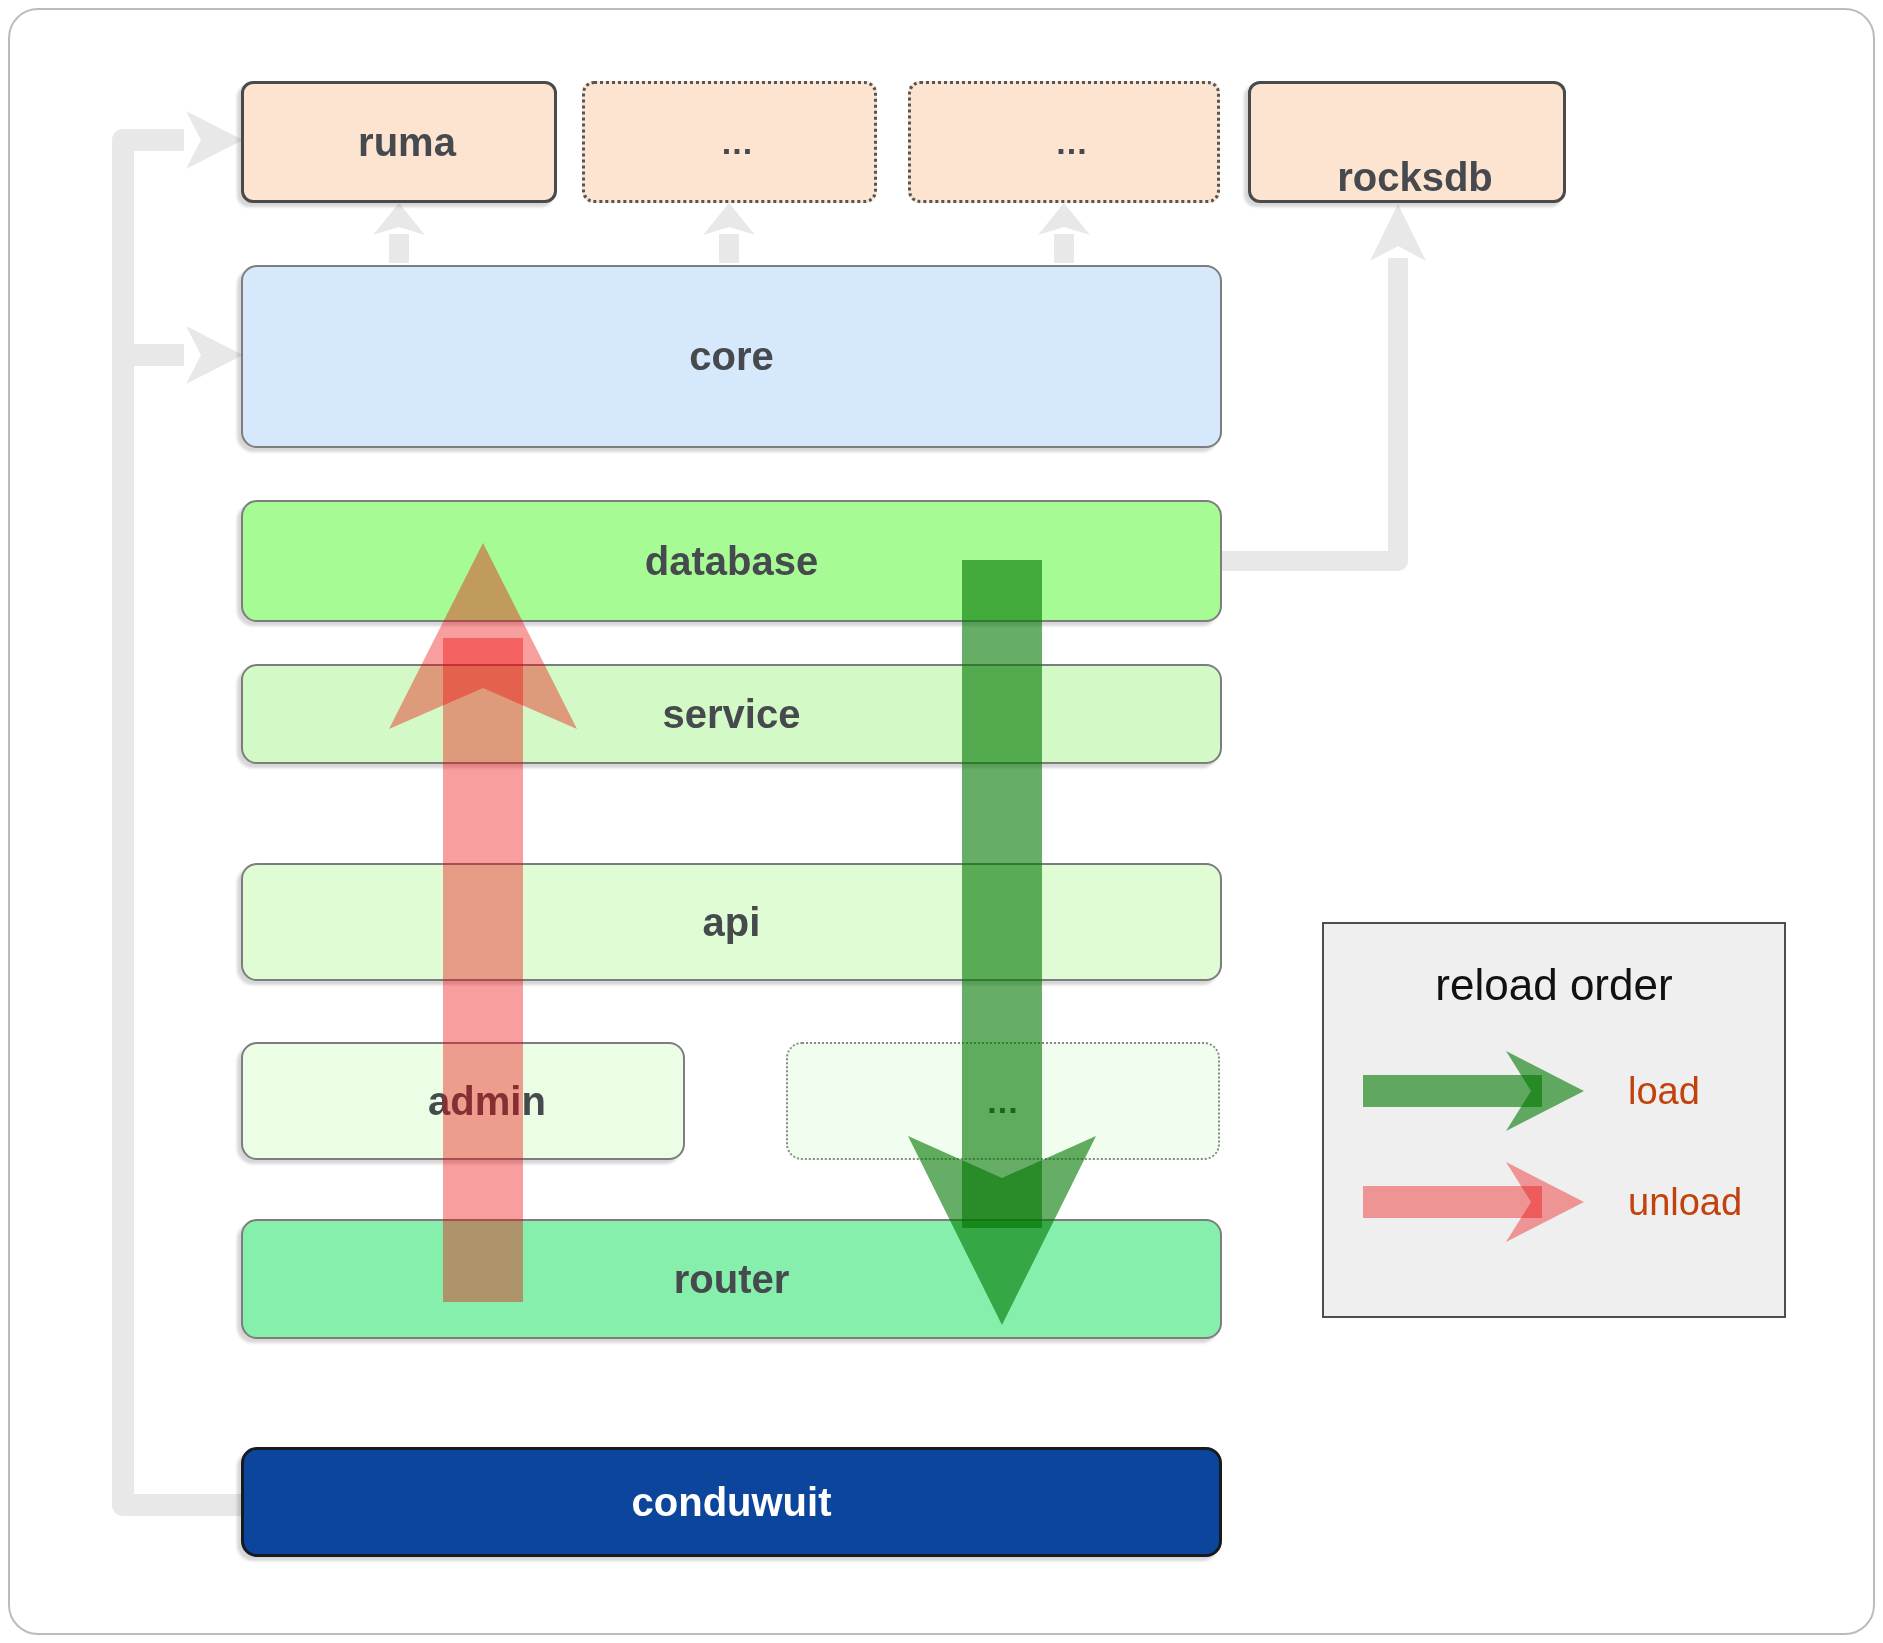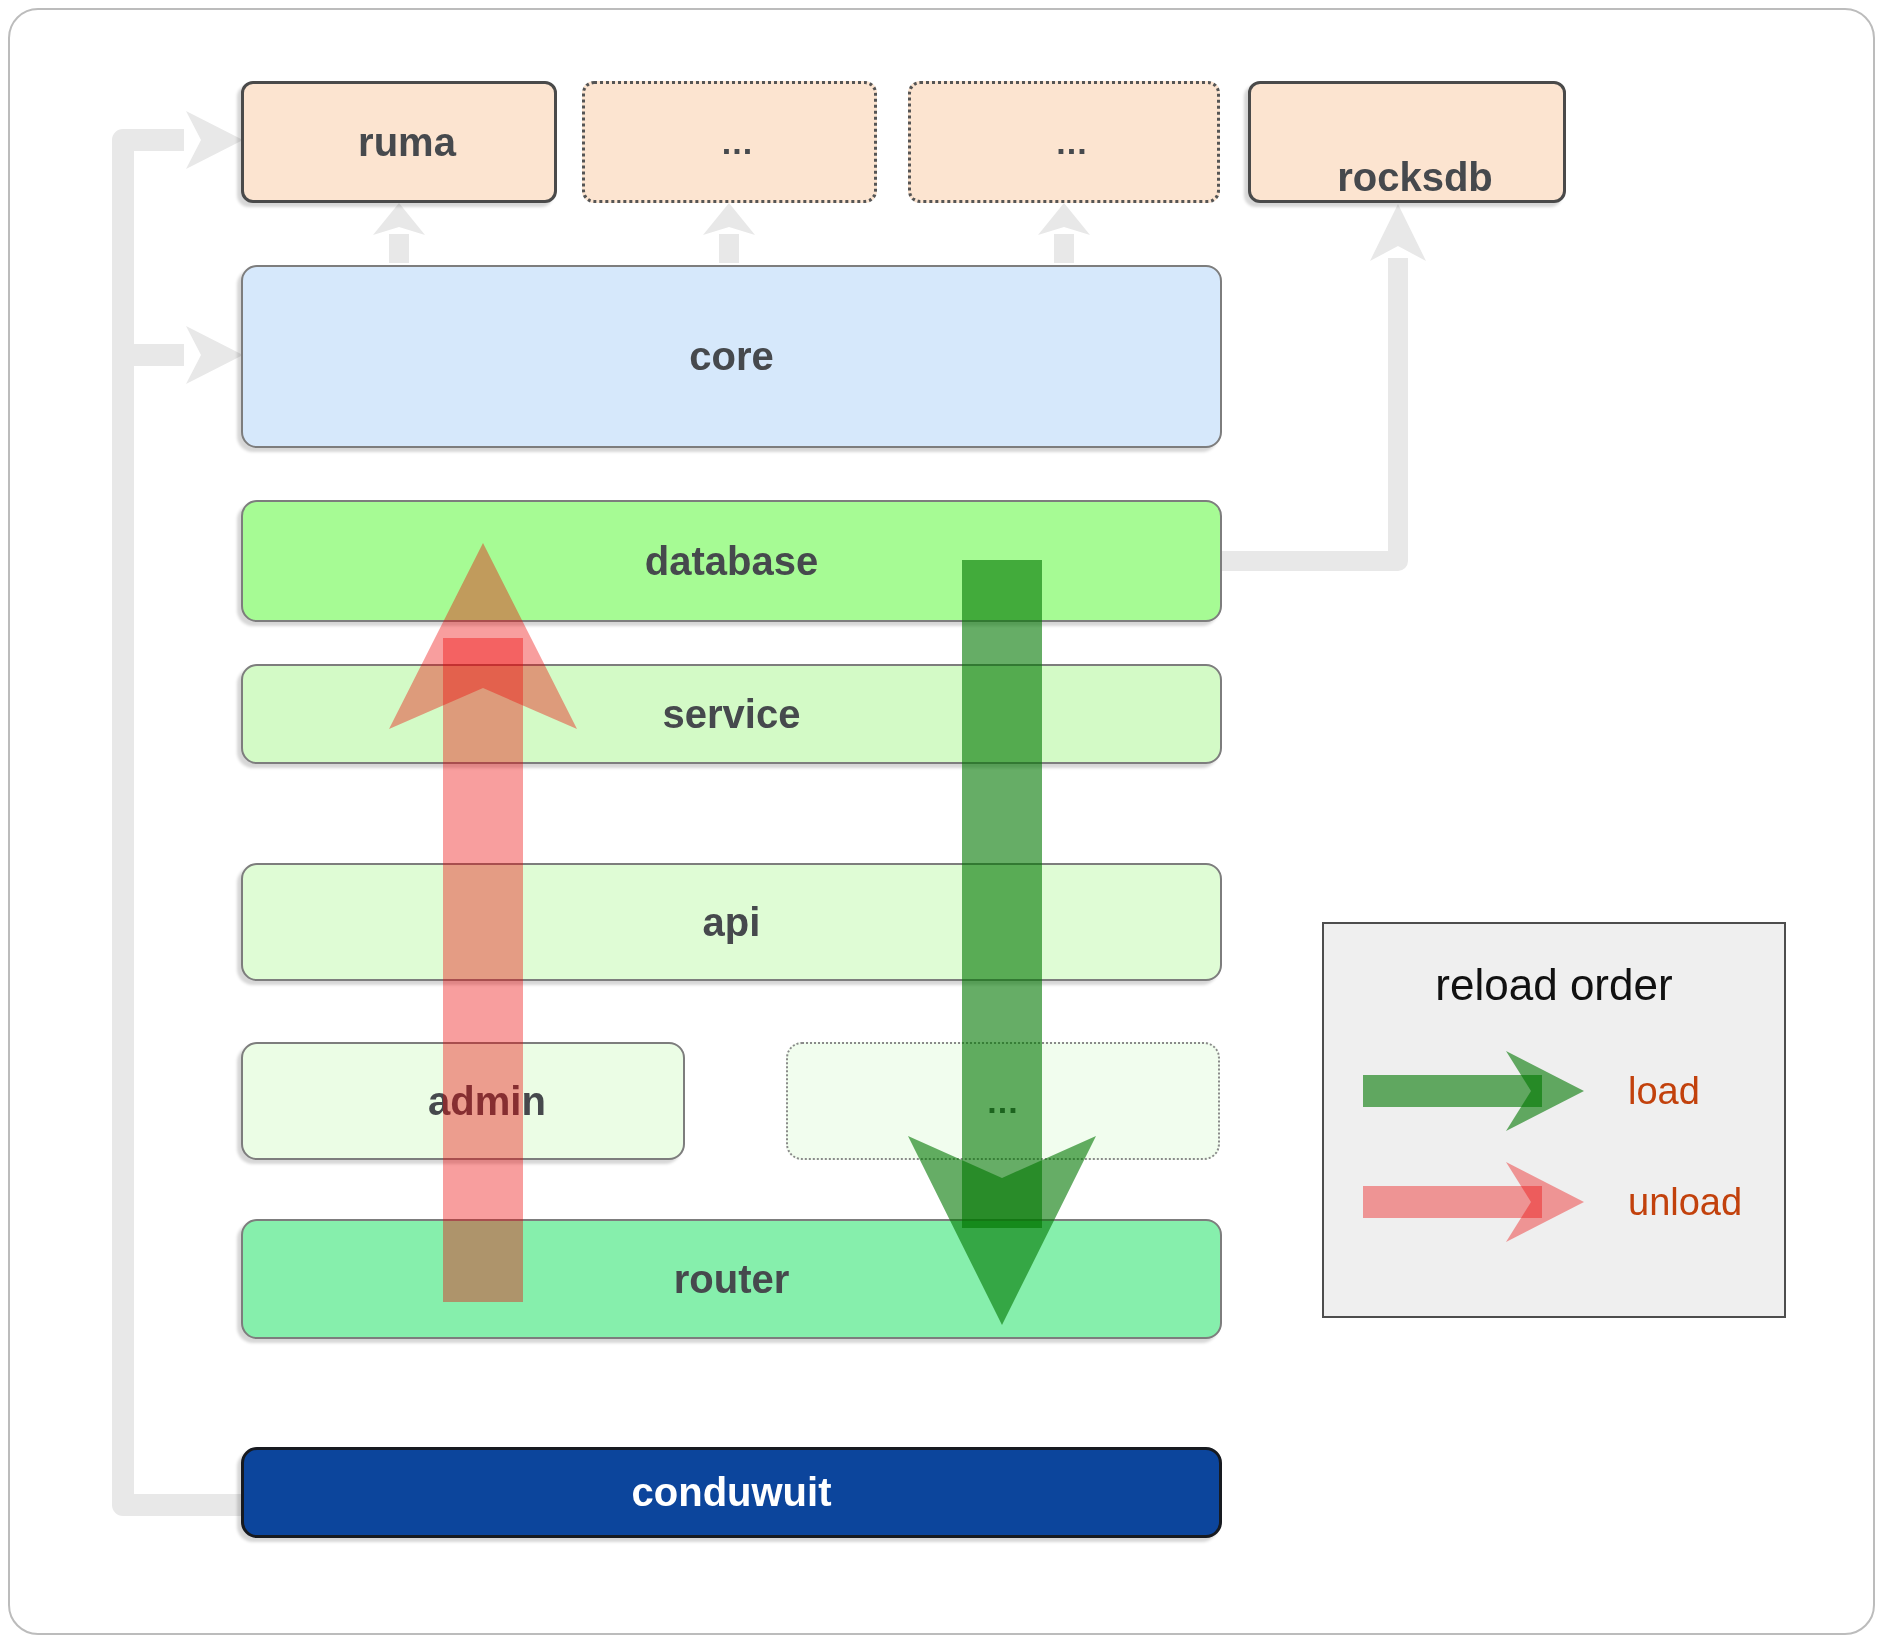--- a/index.html
+++ b/index.html
@@ -30,21 +30,21 @@
   .n-ext1   {left:582px;top:81px;width:295px;height:122px;}
   .n-ext2   {left:908px;top:81px;width:312px;height:122px;}
   .n-rocksdb{left:1248px;top:81px;width:318px;height:122px;align-items:flex-end;}
   .n-core    {left:241px;top:265px;width:981px;height:183px;}
   .n-database{left:241px;top:500px;width:981px;height:122px;}
   .n-service {left:241px;top:664px;width:981px;height:100px;}
   .n-api     {left:241px;top:863px;width:981px;height:118px;text-align:right;}
   .n-admin   {left:241px;top:1042px;width:444px;height:118px;padding-left:48px;}
   .n-ext3    {left:786px;top:1042px;width:434px;height:118px;}
   .n-router  {left:241px;top:1219px;width:981px;height:120px;}
-  .n-conduwuit{left:241px;top:1447px;width:981px;height:91px;
+  .n-conduwuit{left:241px;top:1447px;width:981px;height:110px;
     color:#ffffff;font-weight:bold;border:3px solid #171a20;justify-content:center;}
   .legend{
     position:absolute;z-index:2;left:1322px;top:922px;width:464px;height:396px;
     border:2px solid #4d4d4d;box-sizing:border-box;
   }
   .legend-title{
     position:absolute;left:0;top:36px;width:100%;text-align:center;
     font-size:44px;color:#111;font-weight:normal;
   }
   .legend-label{

